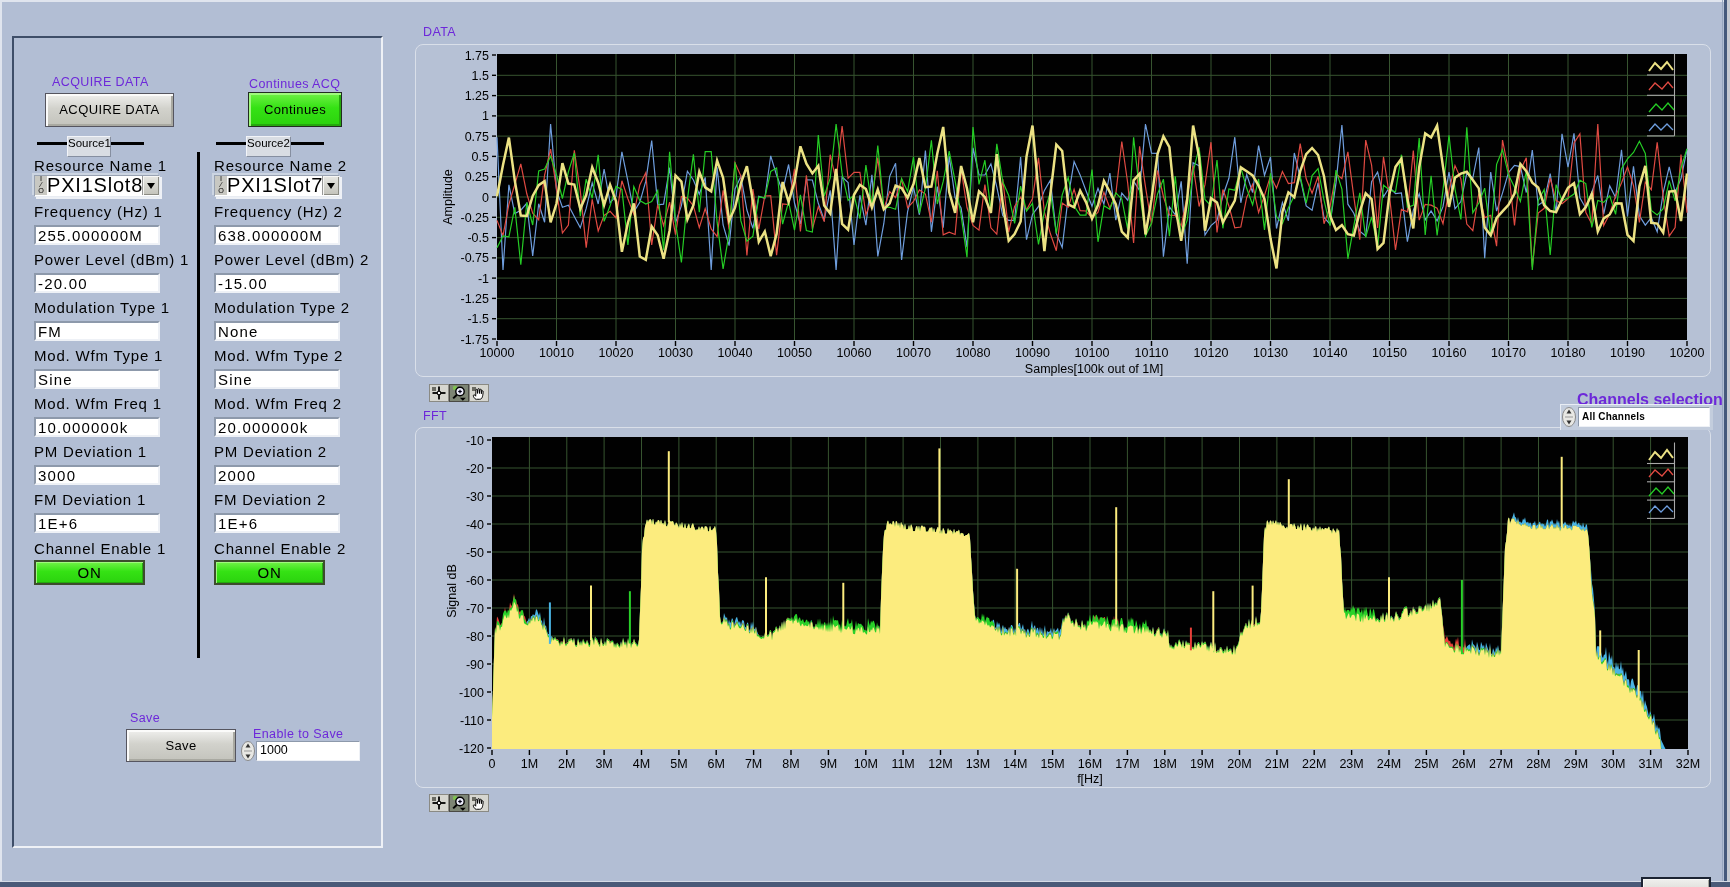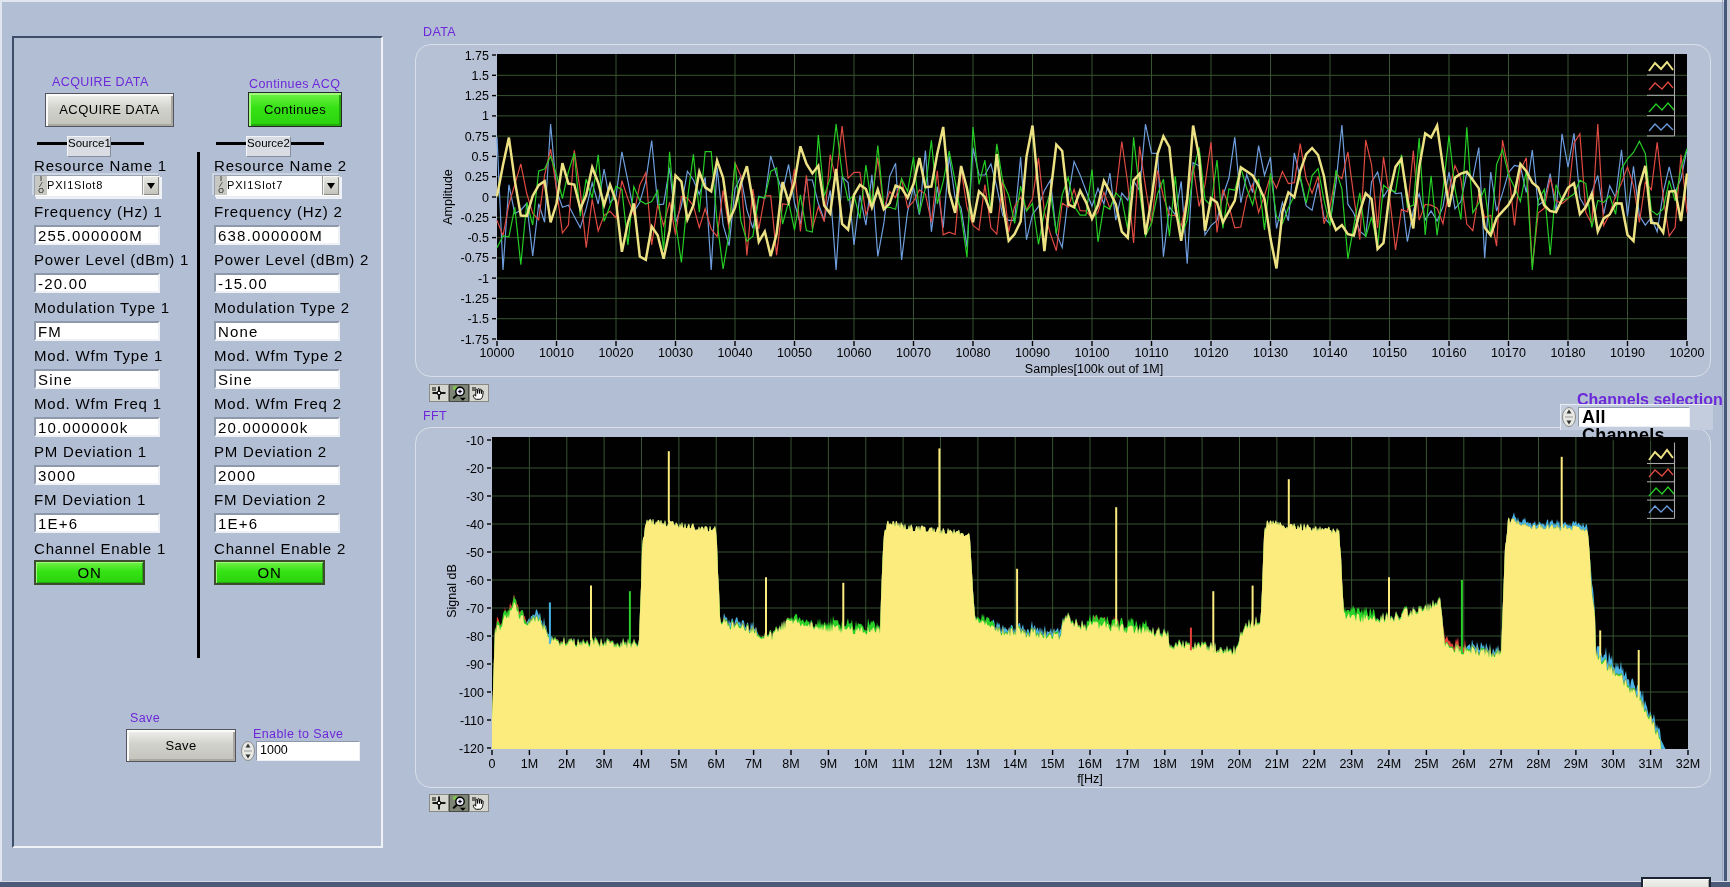--- a/index.html
+++ b/index.html
@@ -13,25 +13,25 @@
   border:2px solid #3c4c2c; box-shadow:inset 1px 1px 0 #a0f87e, inset -1px -1px 0 #25a80e; text-align:center; font-size:15px; letter-spacing:0.8px; }
 .srcbox { position:absolute; height:21px; background:#d9dde3; border:1px solid; border-color:#f2f4f8 #868fa0 #868fa0 #f2f4f8;
   font-size:11.5px; text-align:center; line-height:13px; }
 .field { position:absolute; width:126px; height:20px; background:#fff; border:2px solid; border-color:#8d99ab #eef1f6 #eef1f6 #8d99ab;
   font-size:15px; letter-spacing:1.2px; padding-left:2px; line-height:17px; }
 .field2 { position:absolute; background:#fff; border:1px solid; border-color:#8d99ab #eef1f6 #eef1f6 #8d99ab;
   font-size:12.5px; padding-left:3px; line-height:17px; }
 .combo { position:absolute; width:126px; height:22px; background:#fff; border:1px solid; border-color:#98a2b2 #e8ecf2 #e8ecf2 #98a2b2; box-shadow:-2px -2px 0 #ccd5e2, 2px 2px 0 #eef1f6; }
 .io { position:absolute; left:0; top:0; width:12px; height:19px; background:#c8c8c2; font-size:8px; line-height:6px; text-align:center; }
 .io span { display:block; transform:scale(0.9); }
-.cval { position:absolute; left:12px; top:0; font-size:11px; letter-spacing:0.8px; line-height:19px; }
+.cval { position:absolute; left:12px; top:0; font-size:20px; letter-spacing:0.8px; line-height:19px; }
 .carr { position:absolute; right:0; top:0; width:17px; height:19px; background:linear-gradient(180deg,#e8e8e4,#c2c2ba);
   border-left:1px solid #999; box-shadow:inset 1px 1px 0 #f6f6f4, inset -1px -1px 0 #8a8a82; }
 .tri { position:absolute; left:4px; top:7px; width:0; height:0; border:4.5px solid transparent; border-top:6px solid #000; }
-.chartbox { position:absolute; background:#b6c1d5; border:1px solid #d9dfe9; border-radius:16px; }
+.chartbox { position:absolute; background:#b6c1d5; border:1px solid #d9dfe9; border-radius:8px; }
 .ax { font-size:12.5px; font-family:"Liberation Sans",sans-serif; fill:#000; }
 </style></head>
 <body>
 <div id="root">
 <div style="position:absolute;left:0;top:0;width:1730px;height:2px;background:#e0e5ee"></div>
 <div style="position:absolute;left:0;top:0;width:2px;height:887px;background:#e0e5ee"></div>
 <div style="position:absolute;left:1722px;top:0;width:1px;height:887px;background:#97a7c0"></div>
 <div style="position:absolute;left:1724px;top:0;width:3px;height:887px;background:#44597c"></div>
 <div style="position:absolute;left:1727px;top:0;width:3px;height:887px;background:#c6cad2"></div>
 <div style="position:absolute;left:0;top:881px;width:1730px;height:1px;background:#d6dce6"></div>
@@ -449,14 +449,14 @@
 <path d="M47.2 15.6 c-1.4-0.9 -2.9-2.6 -2.9-3.9 c0-0.9 1.1-1.1 1.7-0.4 l0.7 0.9 l0.25-6.1 c0.05-1.0 1.4-1.0 1.45,0 l0.1 3.3 l0.45-4.1 c0.1-1.0 1.4-0.95 1.4,0.05 l0.1 4.1 l0.55-3.6 c0.15-0.95 1.4-0.8 1.4,0.15 l-0.05 3.7 l0.55-2.4 c0.2-0.9 1.35-0.65 1.3,0.25 c-0.1 1.4 -0.4 4.0 -0.8 5.2 c-0.4 1.3 -1.0 2.5 -2.9 2.5 c-1.2 0 -2.1 0 -2.9-0 Z" fill="#fff" stroke="#000" stroke-width="1"></path>
 </svg></div>
 <div class="lblS" style="left:1577px;top:391px;font-weight:bold;letter-spacing:0px;font-size:16px">Channels selection</div>
 <div style="position:absolute;left:1560px;top:404px;width:153px;height:26px;background:#c3cddd;box-shadow:inset 1px 1px 0 #e8edf4"></div>
 <div style="position:absolute;left:1562px;top:407px"><svg width="14" height="20">
 <ellipse cx="7" cy="10.0" rx="6.5" ry="9.5" fill="#e8e8e4" stroke="#888"></ellipse>
 <path d="M4.5 6.5 L9.5 6.5 L7 2.5 Z" fill="#333"></path>
 <path d="M4.5 13.5 L9.5 13.5 L7 17.5 Z" fill="#333"></path>
 <line x1="3" y1="10.0" x2="11" y2="10.0" stroke="#999"></line>
 </svg></div>
-<div class="field2" style="left:1578px;top:407px;width:112px;height:20px;font-size:18px;font-weight:bold;line-height:18px;letter-spacing:0.2px">All Channels</div>
+<div class="field2" style="left:1578px;top:407px;width:132px;height:20px;font-size:10px;font-weight:bold;line-height:18px;letter-spacing:0.2px">All Channels</div>
 <div class="btn" style="left:1641px;top:877px;width:70px;height:46px;line-height:37px;border:2px solid #1c2433;color:#e20427;font-size:12.5px;letter-spacing:1.2px;box-shadow:inset 1px 1px 0 #f8f8f6, inset -1px -1px 0 #a8a89e">STOP</div>
 </div>
 </body></html>

